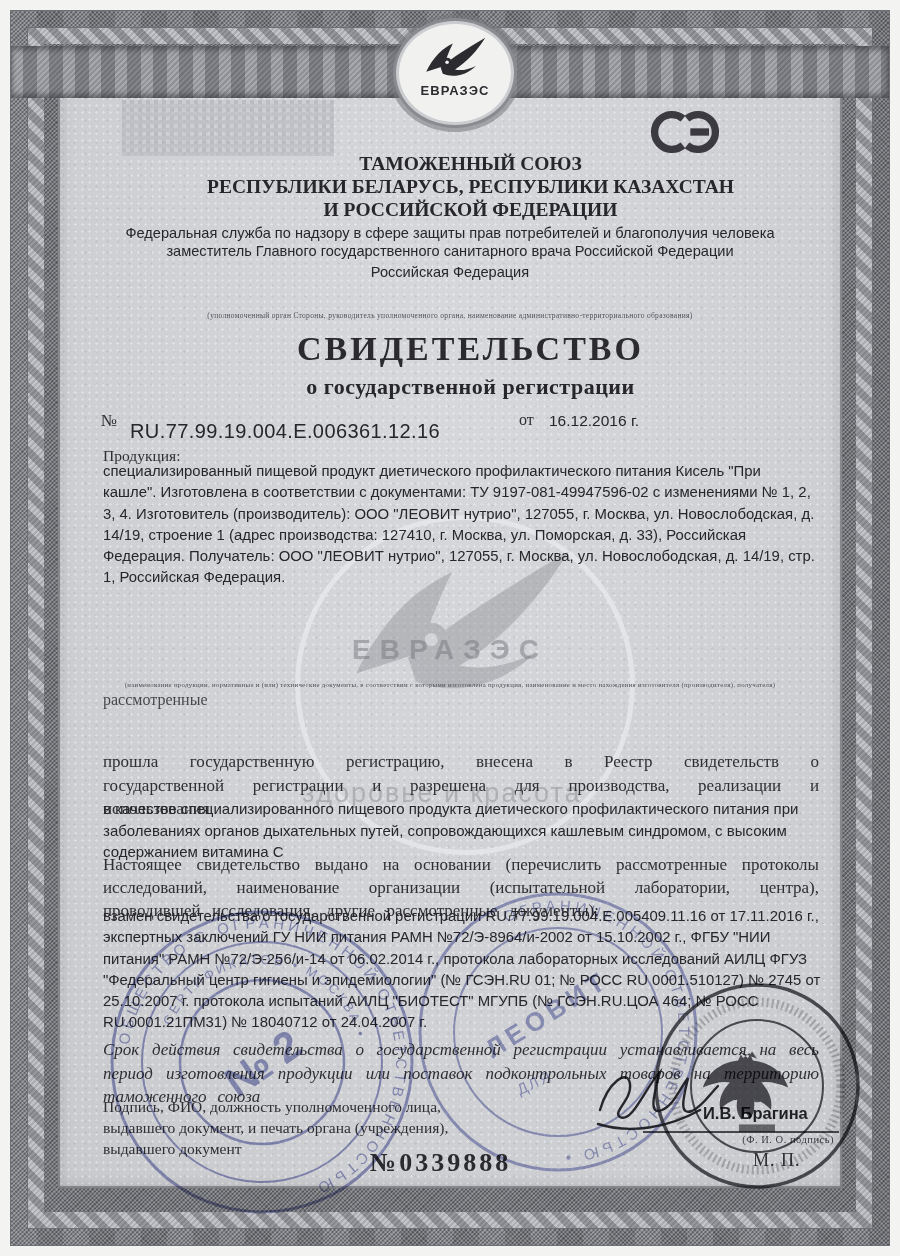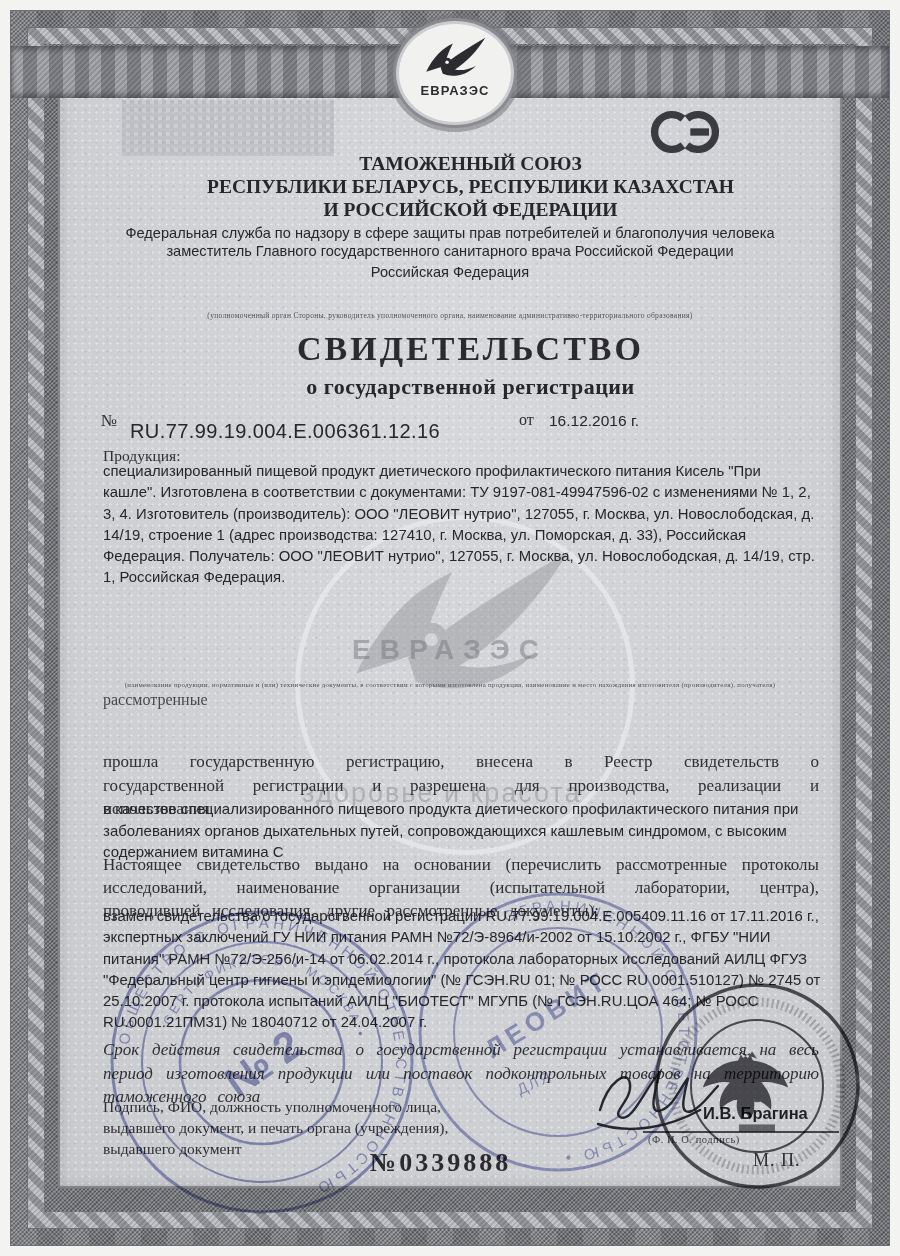--- a/index.html
+++ b/index.html
@@ -148,21 +148,21 @@
   <div class="abs sans" style="left:103px;top:798px;width:722px;font-size:15px;line-height:21.5px;">в качестве специализированного пищевого продукта диетического профилактического питания при заболеваниях органов дыхательных путей, сопровождающихся кашлевым синдромом, с высоким содержанием витамина С</div>
 
   <div class="abs serif just" style="left:103px;top:853px;width:716px;font-size:17px;line-height:23px;word-spacing:.42em;">Настоящее свидетельство выдано на основании (перечислить рассмотренные протоколы исследований, наименование организации (испытательной лаборатории, центра), проводившей исследования, другие рассмотренные документы):</div>
   <div class="abs sans" style="left:103px;top:906px;width:726px;font-size:14.9px;line-height:21.3px;">взамен свидетельства о государственной регистрации RU.77.99.19.004.Е.005409.11.16 от 17.11.2016 г., экспертных заключений ГУ НИИ питания РАМН №72/Э-8964/и-2002 от 15.10.2002 г., ФГБУ "НИИ питания" РАМН №72/Э-256/и-14 от 06.02.2014 г., протокола лабораторных исследований АИЛЦ ФГУЗ "Федеральный центр гигиены и эпидемиологии" (№ ГСЭН.RU 01; № РОСС RU 0001.510127) № 2745 от 25.10.2007 г. протокола испытаний АИЛЦ "БИОТЕСТ" МГУПБ (№ ГСЭН.RU.ЦОА 464; № РОСС RU.0001.21ПМ31) № 18040712 от 24.04.2007 г.</div>
 
   <div class="abs serif just" style="left:103px;top:1038px;width:716px;font-size:17px;line-height:23.5px;word-spacing:.4em;font-style:italic;">Срок действия свидетельства о государственной регистрации устанавливается на весь период изготовления продукции или поставок подконтрольных товаров на территорию таможенного союза</div>
 
   <div class="abs serif" style="left:103px;top:1096px;width:408px;font-size:15.5px;line-height:21px;">Подпись, ФИО, должность уполномоченного лица, выдавшего документ, и печать органа (учреждения), выдавшего документ</div>
   <div class="abs sans" style="left:703px;top:1104px;font-size:16.5px;font-weight:600;color:#1f1f24;">И.В. Брагина</div>
   <div class="fio-line"></div>
-  <div class="abs serif" style="left:648px;top:1134px;width:186px;text-align:left;font-size:10.5px;color:#3c3c44;letter-spacing:.5px;">(Ф. И. О. подпись)</div>
+  <div class="abs serif" style="left:648px;top:1134px;width:186px;text-align:right;font-size:10.5px;color:#3c3c44;letter-spacing:.5px;">(Ф. И. О. подпись)</div>
   <div class="abs serif" style="left:370px;top:1148px;font-size:26px;letter-spacing:3px;font-weight:600;color:#2a2a2f;">№0339888</div>
   <div class="abs serif" style="left:753px;top:1150px;font-size:18px;letter-spacing:1px;">М. П.</div>
 
   <svg class="stamps" width="900" height="1256" viewBox="0 0 900 1256">
     <defs>
       <path id="rA1" d="M262,1062 m-134,0 a134,134 0 1,1 268,0 a134,134 0 1,1 -268,0" fill="none"></path>
       <path id="rA2" d="M262,1062 m-98,0 a98,98 0 1,1 196,0 a98,98 0 1,1 -196,0" fill="none"></path>
       <path id="rB1" d="M558,1032 m-121,0 a121,121 0 1,1 242,0 a121,121 0 1,1 -242,0" fill="none"></path>
     </defs>
 

